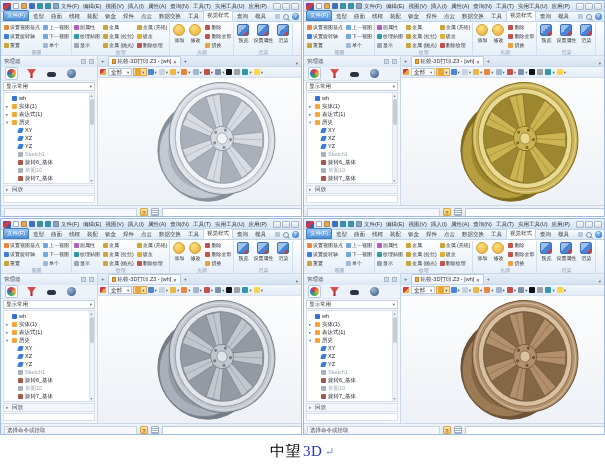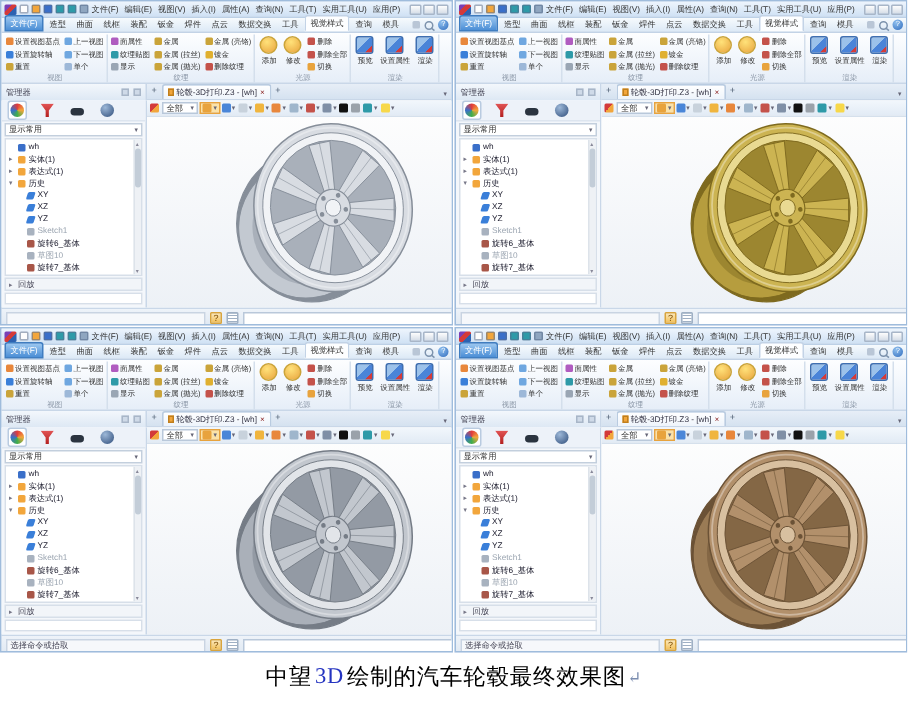--- a/index.html
+++ b/index.html
@@ -1688,16 +1688,15 @@
       <div class="prompt">选择命令或拾取</div>
       <span class="sb-help">?</span>
       <span class="sb-list"></span>
       <input class="cmd-input" style="">
     </div>
   </div>
 </div>
   <div class="caption">
     <span>中望 </span>
     <span class="blue" style="color: rgb(36, 51, 192);">3D</span>
-    <span> 绘制的汽车轮毂最终效果图</span>
     <span class="retmark">↵</span>
   </div>
 </div>
 
 </body></html>

